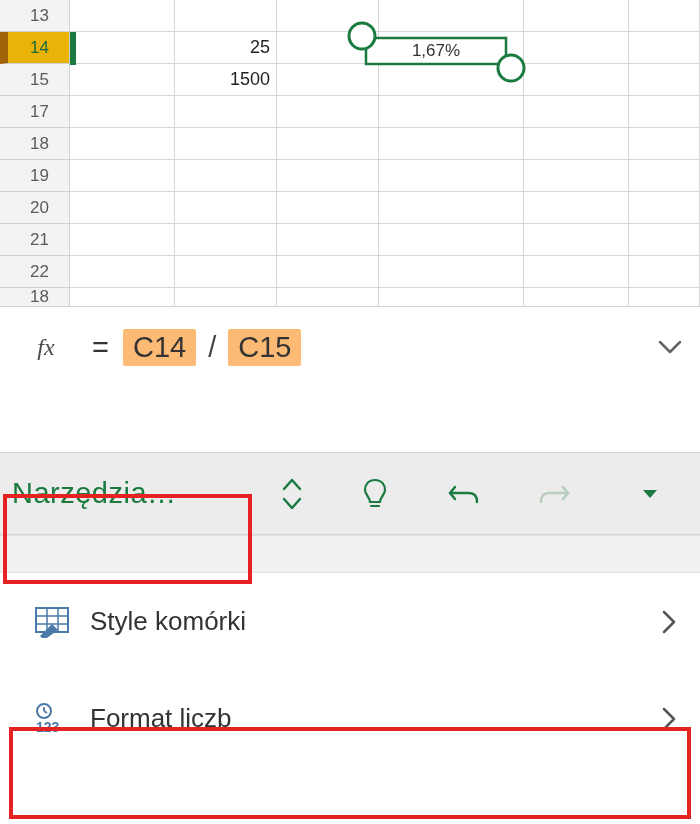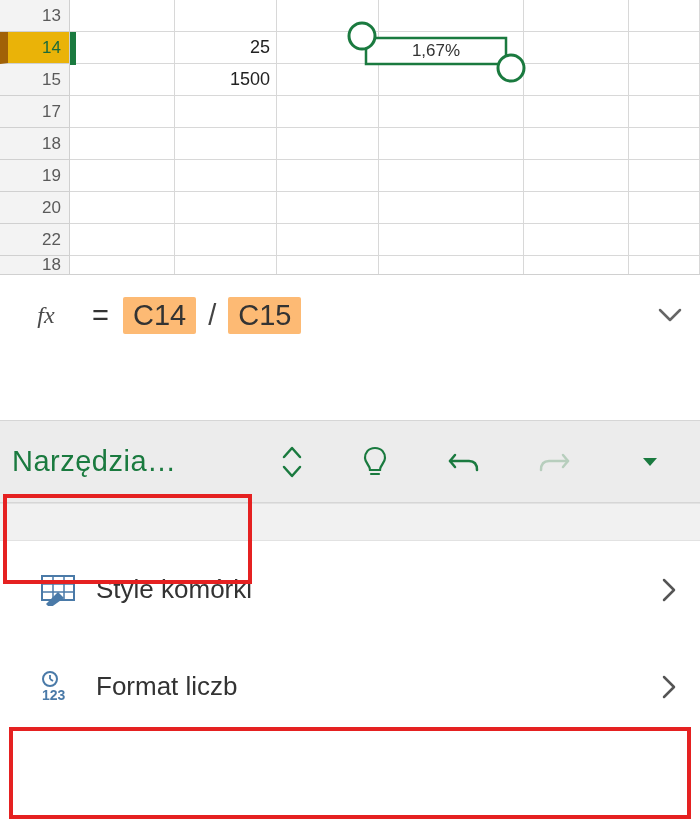--- a/index.html
+++ b/index.html
@@ -27,21 +27,21 @@
     width: 70px;
     flex: 0 0 70px;
     border-right: 1px solid #d0d0d0;
     border-bottom: 1px solid #d0d0d0;
     background: #f3f3f3;
     color: #5a5a5a;
     font-size: 17px;
     display: flex;
     align-items: center;
     justify-content: flex-end;
-    padding-right: 8px;
+    padding-right: 20px;
   }
   .row-header.sel {
     background: #eab308;
     color: #1b6b3a;
     border-left: 8px solid #a16207;
   }
   .cell {
     border-right: 1px solid #d8d8d8;
     border-bottom: 1px solid #d8d8d8;
     font-size: 18px;
@@ -172,21 +172,21 @@
     border-top: 1px solid #e2e2e2;
     border-bottom: 1px solid #e2e2e2;
   }
   .panel {
     background: #fff;
   }
   .panel-item {
     display: flex;
     align-items: center;
     height: 97px;
-    padding-left: 30px;
+    padding-left: 24px;
     padding-right: 24px;
     font-size: 26px;
     color: #333;
   }
   .panel-item .icon-slot {
     width: 56px;
     display:flex;
     justify-content:center;
   }
   .panel-item .label { flex: 1; padding-left: 10px; }
@@ -254,20 +254,29 @@
     <div class="row-header">19</div>
     <div class="cell col-b"></div>
       <div class="cell col-c"></div>
       <div class="cell col-d"></div>
       <div class="cell col-e"></div>
       <div class="cell col-f"></div>
       <div class="cell col-g"></div>
   </div>
   <div class="row">
     <div class="row-header">20</div>
+    <div class="cell col-b"></div>
+      <div class="cell col-c"></div>
+      <div class="cell col-d"></div>
+      <div class="cell col-e"></div>
+      <div class="cell col-f"></div>
+      <div class="cell col-g"></div>
+  </div>
+  <div class="row">
+    <div class="row-header">21</div>
     <div class="cell col-b"></div>
       <div class="cell col-c"></div>
       <div class="cell col-d"></div>
       <div class="cell col-e"></div>
       <div class="cell col-f"></div>
       <div class="cell col-g"></div>
   </div>
   <div class="row">
     <div class="row-header">22</div>
     <div class="cell col-b"></div>

